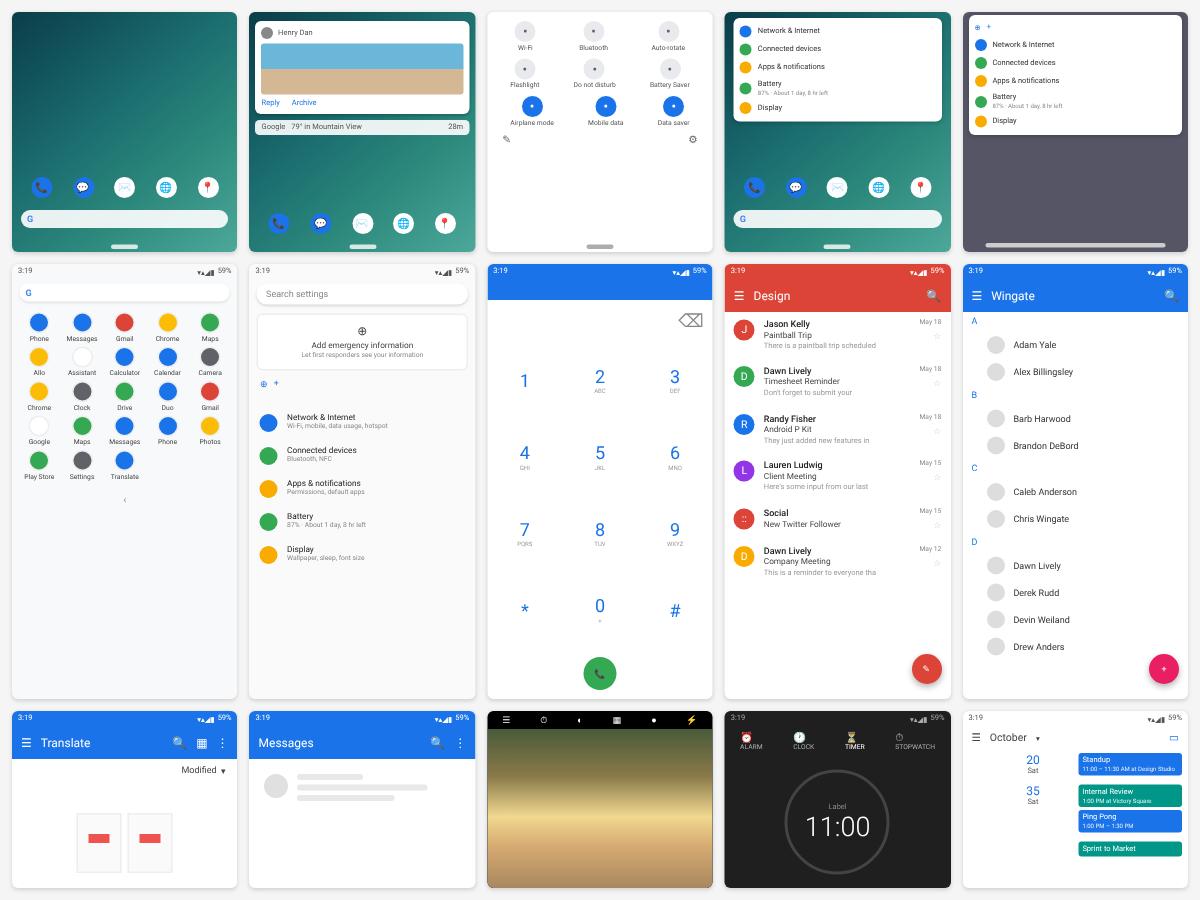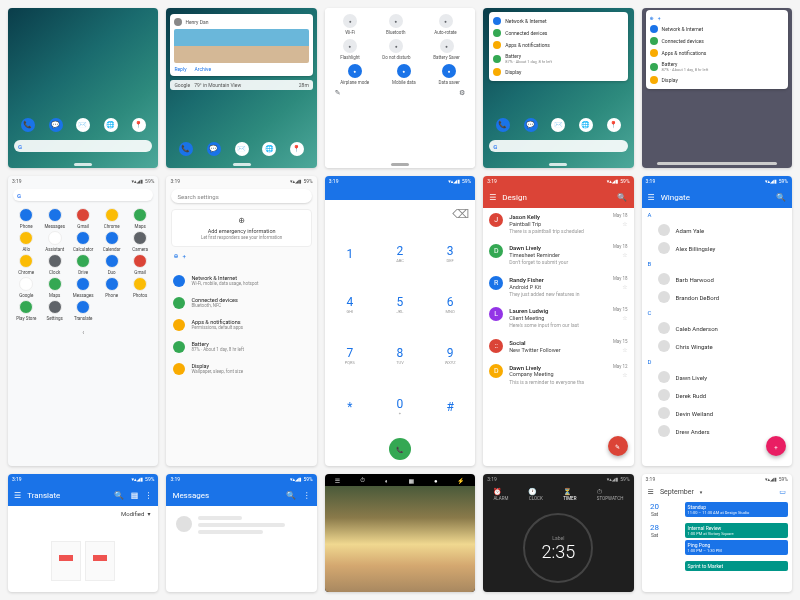--- a/index.html
+++ b/index.html
@@ -103,21 +103,21 @@
 
   .clock { background:#1f1f1f; color:#aaa; display:flex; flex-direction:column; }
   .clk-tabs { display:flex; justify-content:space-around; height:20px; align-items:center; font-size:4.5px; }
   .clk-tab.active { color:#fff; }
   .clk-face { flex:1; display:flex; align-items:center; justify-content:center; }
   .clk-circle { width:70px; height:70px; border:2px solid #444; border-radius:50%; display:flex; flex-direction:column; align-items:center; justify-content:center; }
   .clk-lbl { font-size:5px; color:#888; }
   .clk-time { font-size:18px; color:#fff; font-weight:300; }
 
   .cal-head { display:flex; align-items:center; padding:4px 6px; gap:6px; font-size:7px; color:#444; }
-  .cal-day { display:flex; gap:21px; padding:2px 4px; }
+  .cal-day { display:flex; gap:21px; padding:2px 4px;margin-left:34px; }
   .cal-date { width:18px; text-align:center; font-size:5px; color:#555; }
   .cal-date .dn { font-size:8px; color:#1a73e8; }
   .cal-ev { flex:1; background:#1a73e8; color:#fff; border-radius:2px; padding:2px 3px; font-size:5px; margin-bottom:2px; }
   .cal-ev.teal { background:#009688; }
 </style>
 </head>
 <body>
 
 <div class="grid">
 
@@ -767,55 +767,55 @@
       </div>
     <div class="clk-tabs" id="clktabs">
         <div class="clk-tab "><div style="font-size:7px">⏰</div>ALARM</div>
         <div class="clk-tab "><div style="font-size:7px">🕐</div>CLOCK</div>
         <div class="clk-tab active"><div style="font-size:7px">⏳</div>TIMER</div>
         <div class="clk-tab "><div style="font-size:7px">⏱</div>STOPWATCH</div>
       </div>
     <div class="clk-face">
       <div class="clk-circle">
         <div class="clk-lbl">Label</div>
-        <div class="clk-time">2:35</div>
+        <div class="clk-time">11:00</div>
       </div>
     </div>
   </div>
 
   <div class="screen">
     <div class="statusbar" style="color:#555">
         <span>3:19</span>
         <div class="sb-right">
           <span>▾▴◢▮</span>
           <span>59%</span>
         </div>
       </div>
     <div class="cal-head">
       <span>☰</span>
-      <span>September</span>
+      <span>October</span>
       <span style="font-size:5px">▾</span>
       <span style="margin-left:auto;color:#1a73e8">▭</span>
     </div>
     <div id="caldays">
         <div class="cal-day">
           <div class="cal-date">
             <div class="dn">20</div>
             <div>Sat</div>
           </div>
           <div style="flex:1">
             <div class="cal-ev ">
               <div>Standup</div>
               <div style="font-size:4px;opacity:.9">11:00 – 11:30 AM at Design Studio</div>
             </div>
           </div>
         </div>
         <div class="cal-day">
           <div class="cal-date">
-            <div class="dn">28</div>
+            <div class="dn">35</div>
             <div>Sat</div>
           </div>
           <div style="flex:1">
             <div class="cal-ev teal">
               <div>Internal Review</div>
               <div style="font-size:4px;opacity:.9">1:00 PM at Victory Square</div>
             </div>
             <div class="cal-ev ">
               <div>Ping Pong</div>
               <div style="font-size:4px;opacity:.9">1:00 PM – 1:30 PM</div>

